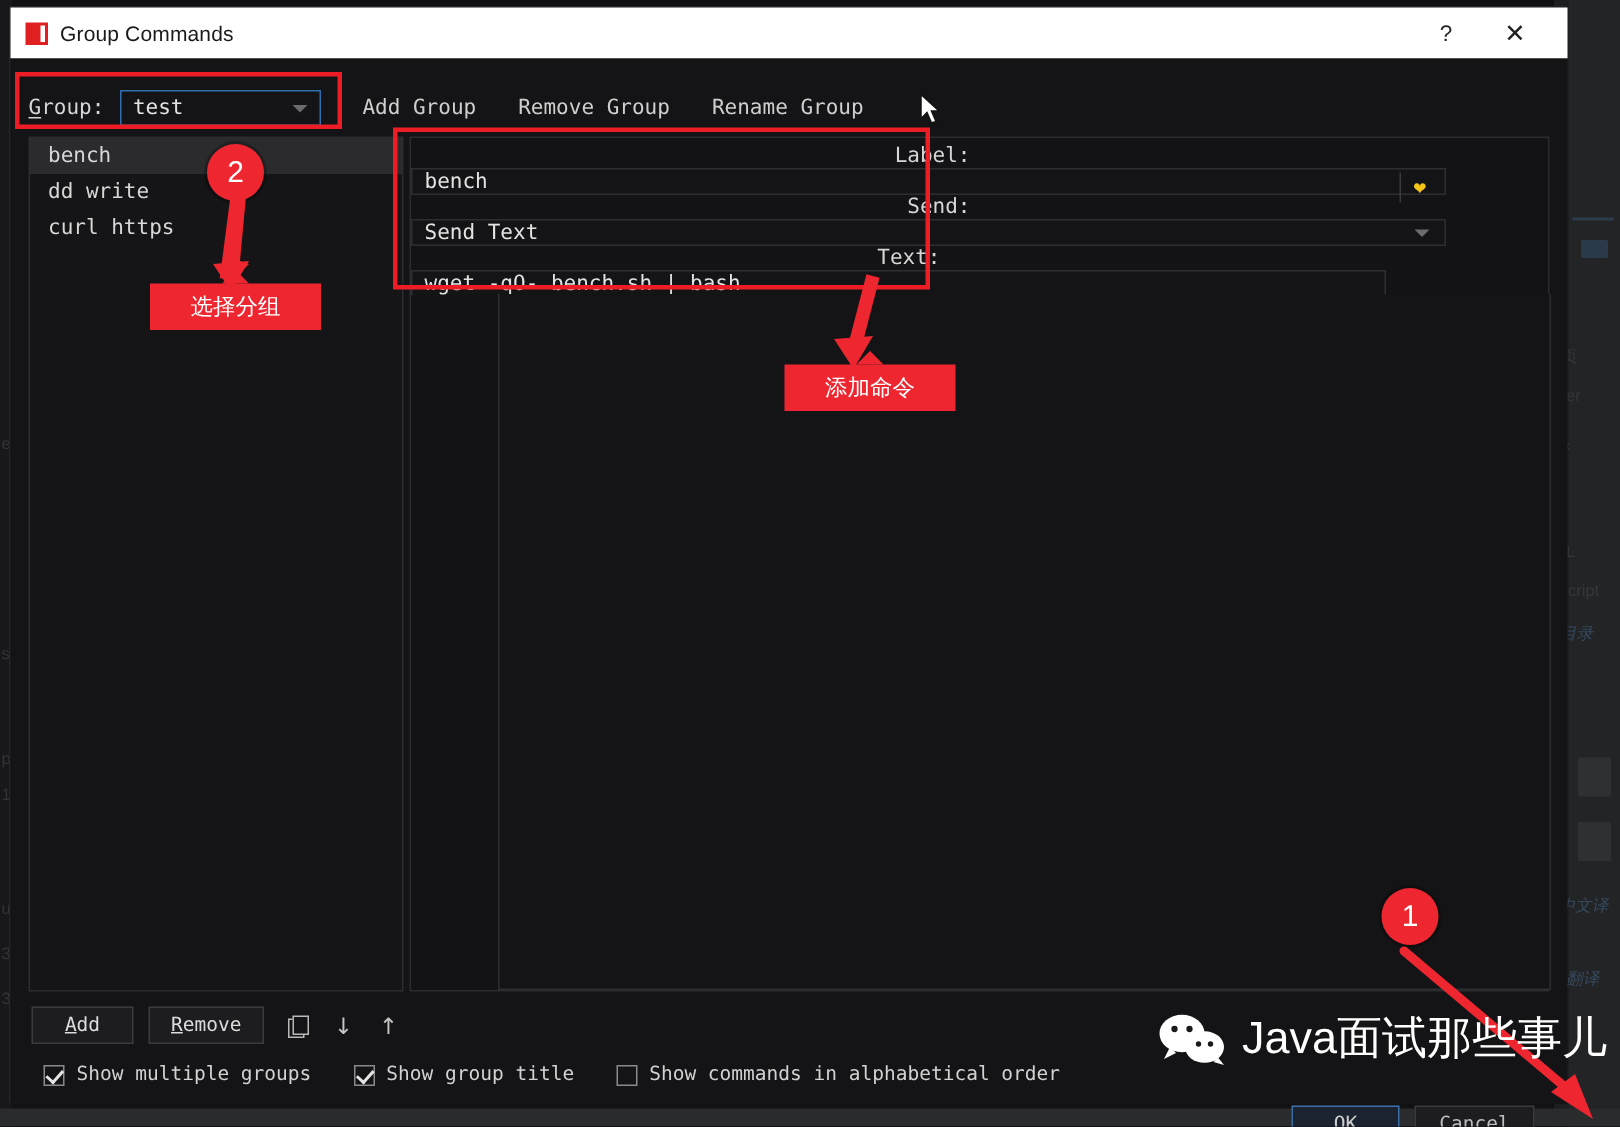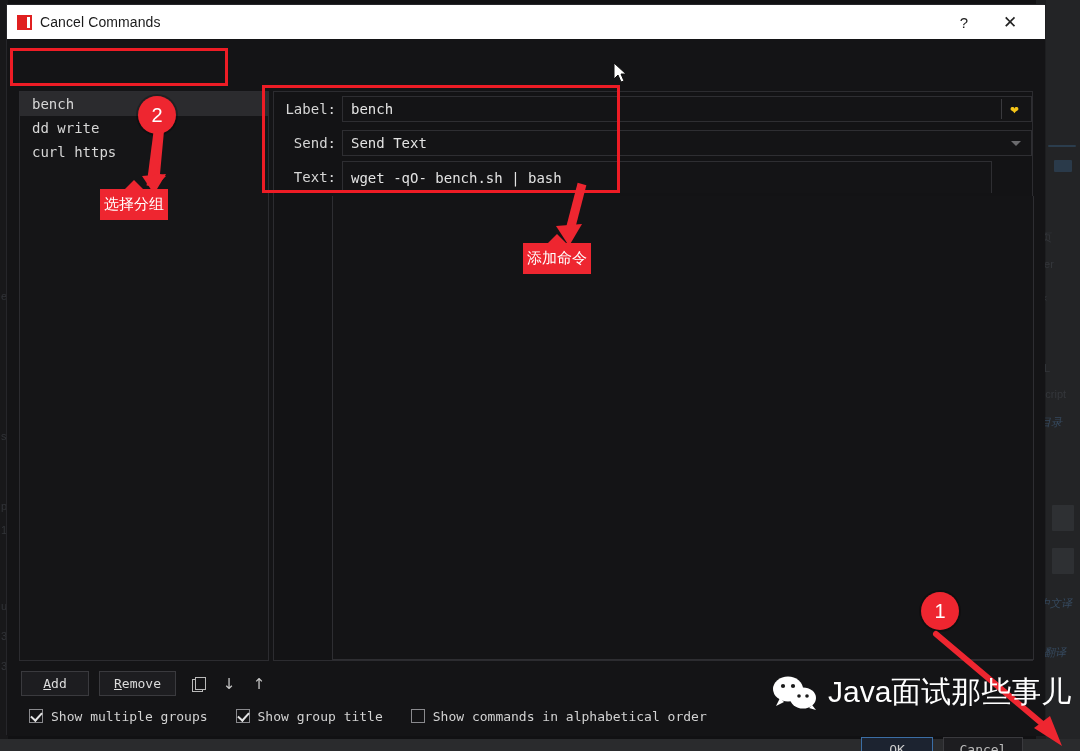--- a/index.html
+++ b/index.html
@@ -120,21 +120,21 @@
   }
   .cmd-item.sel { background: #2b2b2e; }
 
   
   .form-area {
     position: absolute; left: 266px; top: 52px;
     width: 760px; height: 570px;
     border: 1px solid #2c2c30; background: #131315;
   }
   .frow {
-    position: absolute; left: 0; display: flex; align-items: center; height: 26px;
+    position: absolute; left: 0; display: flex; align-items: center; height: 26px; flex-direction: column;
   }
   .flabel {
     width: 62px; text-align: right; font-size: 14px; color: #d6d6d6;
     margin-right: 6px; font-family: "DejaVu Sans Mono", monospace;
   }
   .finput {
     height: 26px; background: #141416; border: 1px solid #2e2e32;
     display: flex; align-items: center; position: relative;
   }
   .finput .txt {
@@ -174,21 +174,21 @@
   }
   .copy-glyph { position: relative; width: 13px; height: 13px; }
   .copy-glyph::before, .copy-glyph::after {
     content: ""; position: absolute; border: 1px solid #b9b9b9;
     width: 9px; height: 11px;
   }
   .copy-glyph::before { left: 0; top: 2px; }
   .copy-glyph::after { left: 3px; top: 0; background: #141416; }
 
   .checkrow { position: absolute; left: 22px; top: 670px; display: flex; align-items: center; }
-  .chk { display: flex; align-items: flex-start; margin-right: 28px; }
+  .chk { display: flex; align-items: flex-end; margin-right: 28px; }
   .chkbox {
     width: 14px; height: 14px; border: 1px solid #8a8a8e; background: #141416;
     margin-right: 8px; position: relative; flex: none;
   }
   .chkbox.on::after {
     content: ""; position: absolute; left: 3px; top: 0px;
     width: 5px; height: 9px; border: solid #e4e4e4;
     border-width: 0 2px 2px 0; transform: rotate(42deg);
   }
   .chklabel {
@@ -216,21 +216,21 @@
   .badge {
     position: absolute; width: 38px; height: 38px; border-radius: 50%;
     background: #ee2630; color: #fff; font-size: 20px;
     font-family: "Liberation Sans", sans-serif;
     display: flex; align-items: center; justify-content: center;
     box-shadow: 0 0 0 2px rgba(0,0,0,.25);
   }
   .tag {
     position: absolute; background: #ee2630; color: #fff;
     font-family: "Liberation Sans", sans-serif; font-size: 15px;
-    padding: 6px 4px; white-space: nowrap;
+    padding: 6px 27px; white-space: nowrap;
   }
   .tag::after {
     content: ""; position: absolute; left: 50%; margin-left: -9px; top: -9px;
     border-left: 9px solid transparent; border-right: 9px solid transparent;
     border-bottom: 9px solid #ee2630;
   }
   .arrow-svg { position: absolute; pointer-events: none; }
 
   
   .watermark {
@@ -274,29 +274,39 @@
   <div class="bg-ghost" style="left:1px; top:524px;">1</div>
   <div class="bg-ghost" style="left:1px; top:600px;">u</div>
   <div class="bg-ghost" style="left:1px; top:630px;">3</div>
   <div class="bg-ghost" style="left:1px; top:660px;">3</div>
   <div class="bg-bottom-strip"></div>
 
   <div class="dialog">
 
     <div class="titlebar">
       <div class="title-icon"></div>
-      <div class="title-text">Cancel Commands</div>
+      <div class="title-text">Group Commands</div>
       <div class="title-btns">
         <div class="title-btn">?</div>
         <div class="title-btn close">✕</div>
       </div>
     </div>
 
     <div class="body">
 
+      <div class="group-row">
+        <div class="group-label"><u>G</u>roup:</div>
+        <div class="group-select">
+          <span class="val">test</span>
+          <span class="chev"></span>
+        </div>
+        <div class="gbtn">Add Group</div>
+        <div class="gbtn">Remove Group</div>
+        <div class="gbtn">Rename Group</div>
+      </div>
 
       <div class="cmd-list">
         <div class="cmd-item sel">bench</div>
         <div class="cmd-item">dd write</div>
         <div class="cmd-item">curl https</div>
       </div>
 
       <div class="form-area">
 
         <div class="frow" style="top:4px;">

